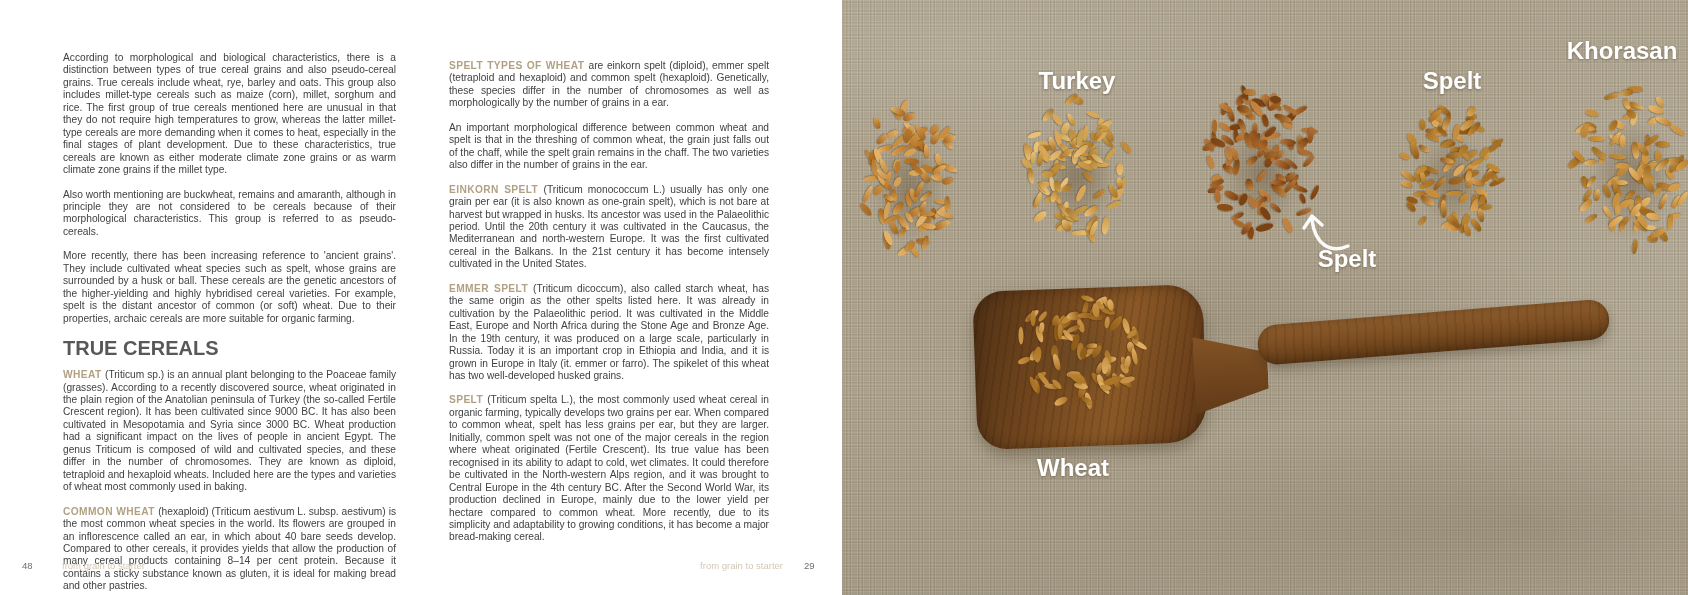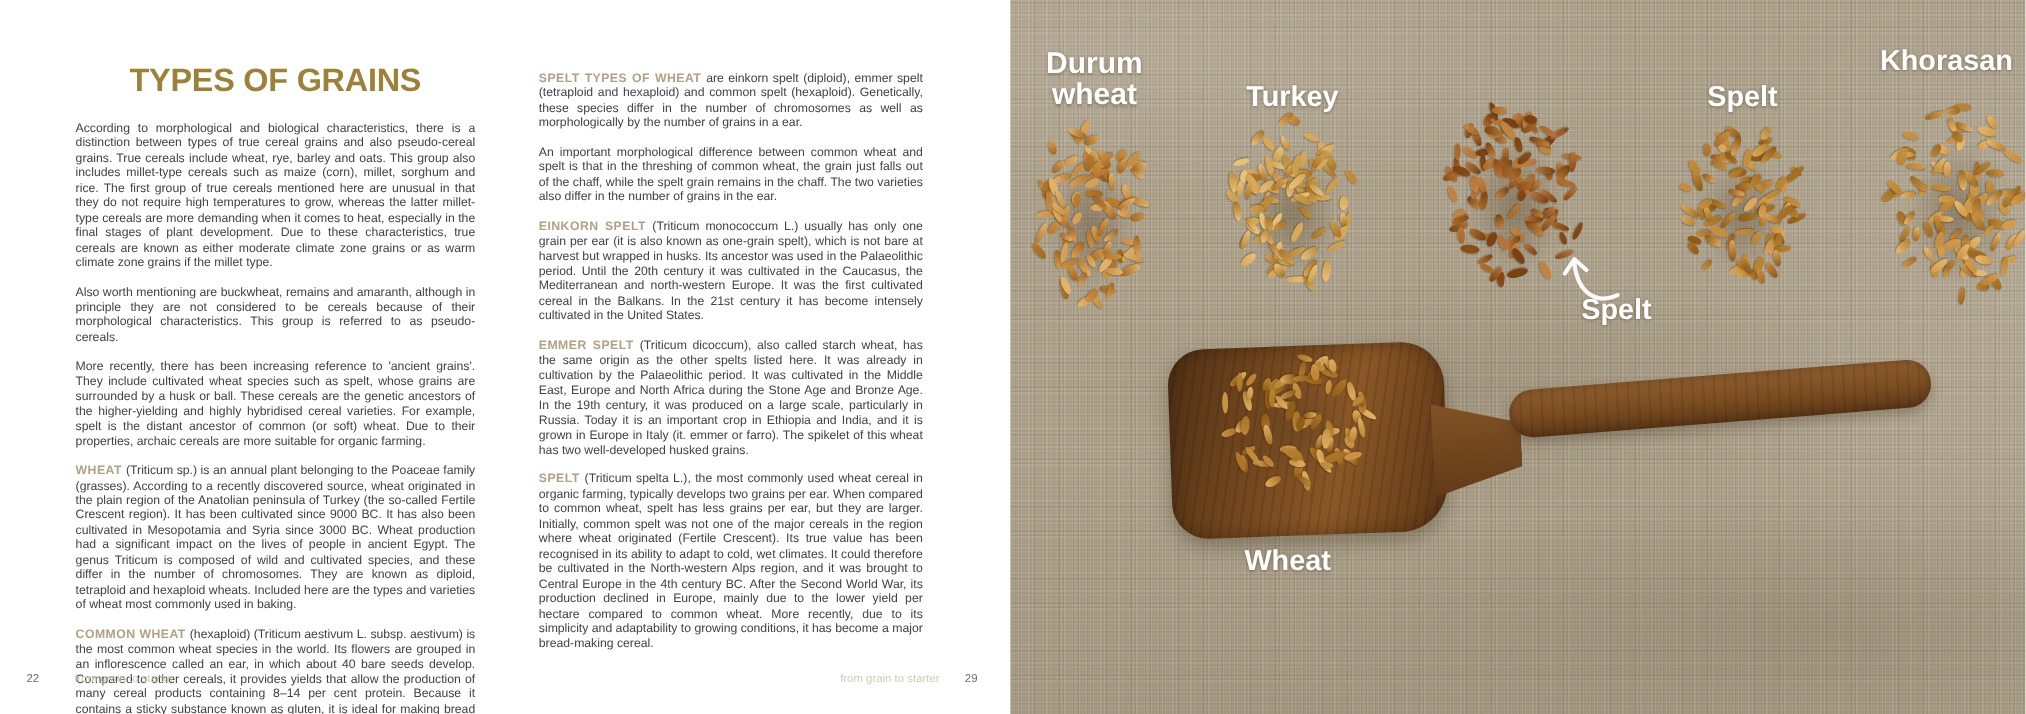--- a/index.html
+++ b/index.html
@@ -72,50 +72,48 @@
   .arrow-svg{position:absolute;left:450px;top:200px;z-index:4;}
 </style>
 </head>
 <body>
 
 <div class="spread">
 
   <div class="page-left">
 
     <div class="col col1">
-      <h1 class="title">TYPES OF GRAINS</h1>
       <p>According to morphological and biological characteristics, there is a distinction between types of true cereal grains and also pseudo-cereal grains. True cereals include wheat, rye, barley and oats. This group also includes millet-type cereals such as maize (corn), millet, sorghum and rice. The first group of true cereals mentioned here are unusual in that they do not require high temperatures to grow, whereas the latter millet-type cereals are more demanding when it comes to heat, especially in the final stages of plant development. Due to these characteristics, true cereals are known as either moderate climate zone grains or as warm climate zone grains if the millet type.</p>
       <p>Also worth mentioning are buckwheat, remains and amaranth, although in principle they are not considered to be cereals because of their morphological characteristics. This group is referred to as pseudo-cereals.</p>
       <p>More recently, there has been increasing reference to 'ancient grains'. They include cultivated wheat species such as spelt, whose grains are surrounded by a husk or ball. These cereals are the genetic ancestors of the higher-yielding and highly hybridised cereal varieties. For example, spelt is the distant ancestor of common (or soft) wheat. Due to their properties, archaic cereals are more suitable for organic farming.</p>
+      <h2 class="subhead">TRUE CEREALS</h2>
       <p><span class="lead">WHEAT</span><span>(Triticum sp.) is an annual plant belonging to the Poaceae family (grasses). According to a recently discovered source, wheat originated in the plain region of the Anatolian peninsula of Turkey (the so-called Fertile Crescent region). It has been cultivated since 9000 BC. It has also been cultivated in Mesopotamia and Syria since 3000 BC. Wheat production had a significant impact on the lives of people in ancient Egypt. The genus Triticum is composed of wild and cultivated species, and these differ in the number of chromosomes. They are known as diploid, tetraploid and hexaploid wheats. Included here are the types and varieties of wheat most commonly used in baking.</span></p>
       <p><span class="lead">COMMON WHEAT</span><span>(hexaploid) (Triticum aestivum L. subsp. aestivum) is the most common wheat species in the world. Its flowers are grouped in an inflorescence called an ear, in which about 40 bare seeds develop. Compared to other cereals, it provides yields that allow the production of many cereal products containing 8–14 per cent protein. Because it contains a sticky substance known as gluten, it is ideal for making bread and other pastries.</span></p>
     </div>
 
     <div class="col col2">
       <p><span class="lead">SPELT TYPES OF WHEAT</span><span>are einkorn spelt (diploid), emmer spelt (tetraploid and hexaploid) and common spelt (hexaploid). Genetically, these species differ in the number of chromosomes as well as morphologically by the number of grains in a ear.</span></p>
       <p>An important morphological difference between common wheat and spelt is that in the threshing of common wheat, the grain just falls out of the chaff, while the spelt grain remains in the chaff. The two varieties also differ in the number of grains in the ear.</p>
       <p><span class="lead">EINKORN SPELT</span><span>(Triticum monococcum L.) usually has only one grain per ear (it is also known as one-grain spelt), which is not bare at harvest but wrapped in husks. Its ancestor was used in the Palaeolithic period. Until the 20th century it was cultivated in the Caucasus, the Mediterranean and north-western Europe. It was the first cultivated cereal in the Balkans. In the 21st century it has become intensely cultivated in the United States.</span></p>
       <p><span class="lead">EMMER SPELT</span><span>(Triticum dicoccum), also called starch wheat, has the same origin as the other spelts listed here. It was already in cultivation by the Palaeolithic period. It was cultivated in the Middle East, Europe and North Africa during the Stone Age and Bronze Age. In the 19th century, it was produced on a large scale, particularly in Russia. Today it is an important crop in Ethiopia and India, and it is grown in Europe in Italy (it. emmer or farro). The spikelet of this wheat has two well-developed husked grains.</span></p>
       <p><span class="lead">SPELT</span><span>(Triticum spelta L.), the most commonly used wheat cereal in organic farming, typically develops two grains per ear. When compared to common wheat, spelt has less grains per ear, but they are larger. Initially, common spelt was not one of the major cereals in the region where wheat originated (Fertile Crescent). Its true value has been recognised in its ability to adapt to cold, wet climates. It could therefore be cultivated in the North-western Alps region, and it was brought to Central Europe in the 4th century BC. After the Second World War, its production declined in Europe, mainly due to the lower yield per hectare compared to common wheat. More recently, due to its simplicity and adaptability to growing conditions, it has become a major bread-making cereal.</span></p>
     </div>
 
-    <span class="footer-item pagenum" id="f-num-l">22</span>
+    <span class="footer-item pagenum" id="f-num-l">48</span>
     <span class="footer-item running" id="f-run-l">from grain to starter</span>
     <span class="footer-item running" id="f-run-r">from grain to starter</span>
     <span class="footer-item pagenum" id="f-num-r">29</span>
   </div>
 
   <div class="photo">
 
     <div class="spoon spoon-blade"></div>
     <div class="spoon spoon-neck"></div>
     <div class="spoon spoon-handle"></div>
 
-    <div class="photo-label" id="lbl-durum">Durum
-wheat</div>
     <div class="photo-label" id="lbl-einkorn">Turkey</div>
     <div class="photo-label" id="lbl-spelt">Spelt</div>
     <div class="photo-label" id="lbl-khorasan">Khorasan</div>
     <div class="photo-label" id="lbl-emmer">Spelt</div>
     <div class="photo-label" id="lbl-wheat">Wheat</div>
 
     <svg class="arrow-svg" width="70" height="55" viewBox="0 0 70 55">
       <path d="M56,46 C38,54 23,44 20,20" fill="none" stroke="#ffffff" stroke-width="3.5" stroke-linecap="round" opacity="0.95"></path>
       <path d="M12,28 L20,16 L30,25" fill="none" stroke="#ffffff" stroke-width="3.5" stroke-linecap="round" stroke-linejoin="round" opacity="0.95"></path>
     </svg>

